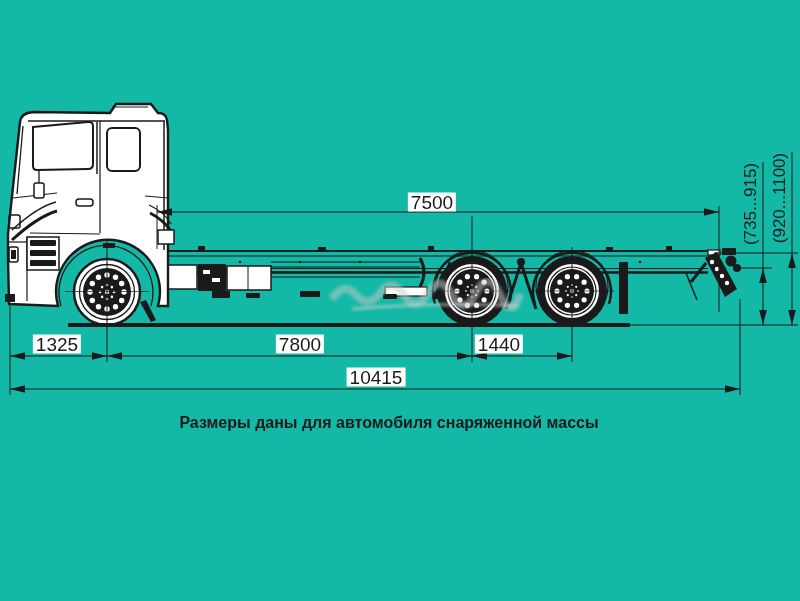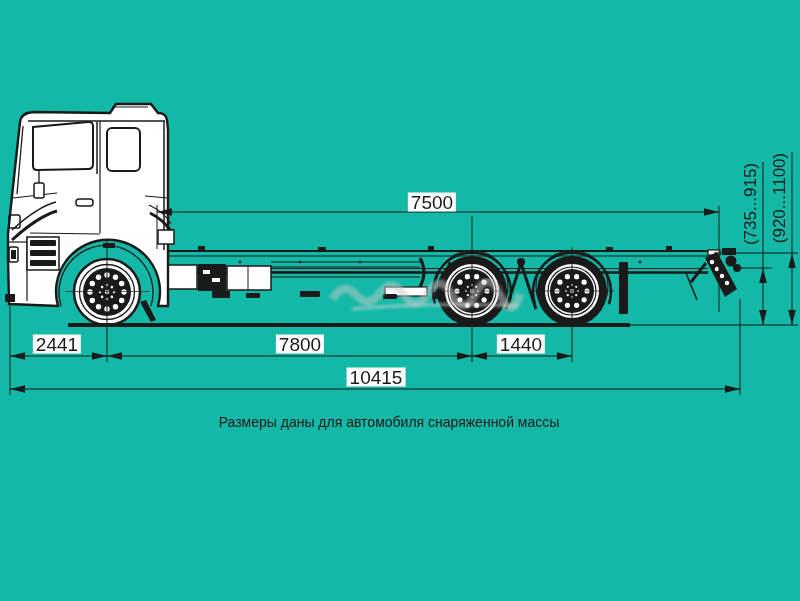--- a/index.html
+++ b/index.html
@@ -11,21 +11,21 @@
   .dim-label{
     position:absolute;transform:translate(-50%,-50%);
     font-size:19px;white-space:nowrap;background:#ffffff;padding:0 3px;line-height:1;
   }
   .vlabel{
     position:absolute;transform:translate(-50%,-50%) rotate(-90deg);
     font-size:17px;white-space:nowrap;line-height:1;
   }
   .note{
     position:absolute;left:0;width:778px;text-align:center;
-    font-size:14px;line-height:21px;white-space:nowrap;
+    font-size:16px;line-height:21px;white-space:nowrap;font-weight:bold;
   }
 </style>
 </head>
 <body>
 
 <div id="stage">
 
   <svg id="drawing" width="800" height="601" viewBox="0 0 800 601">
     <defs>
       <filter id="wblur">
@@ -252,25 +252,25 @@
     </g>
 
     <g filter="url(#wblur)" fill="none">
       <path d="M332,299 Q344,281 356,295 T380,293 T404,295 T428,293 T452,295 T476,293 T500,295 T520,294" stroke="#c9c9c9" stroke-width="8" opacity="0.5"></path>
       <path d="M352,309 Q436,302 518,306" stroke="#d4d4d4" stroke-width="3" opacity="0.6"></path>
     </g>
   </svg>
 
   <div class="dim-label" style="left:432px;top:202px">7500</div>
 
-  <div class="dim-label" style="left:57px;top:344px">2441</div>
+  <div class="dim-label" style="left:57px;top:344px">1325</div>
 
   <div class="dim-label" style="left:300px;top:344px">7800</div>
 
-  <div class="dim-label" style="left:521px;top:344px">1440</div>
+  <div class="dim-label" style="left:499px;top:344px">1440</div>
 
   <div class="dim-label" style="left:376px;top:377px">10415</div>
 
   <div class="vlabel" style="left:750px;top:204px">(735...915)</div>
 
   <div class="vlabel" style="left:779px;top:198px">(920...1100)</div>
 
   <div class="note" style="top:412px">Размеры даны для автомобиля снаряженной массы</div>
 
 </div>

